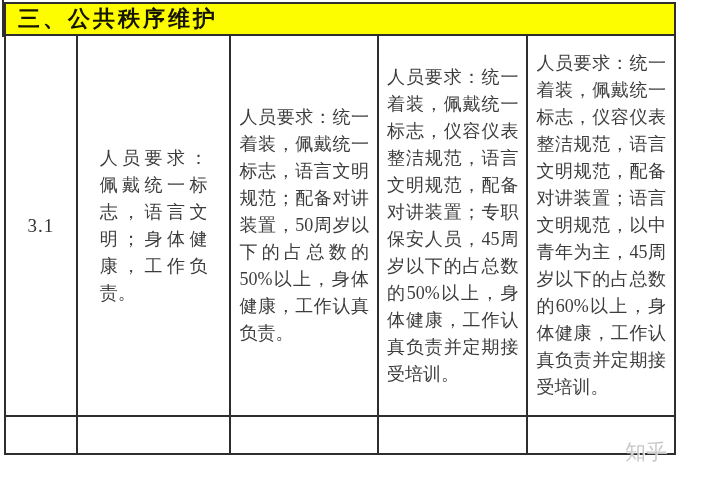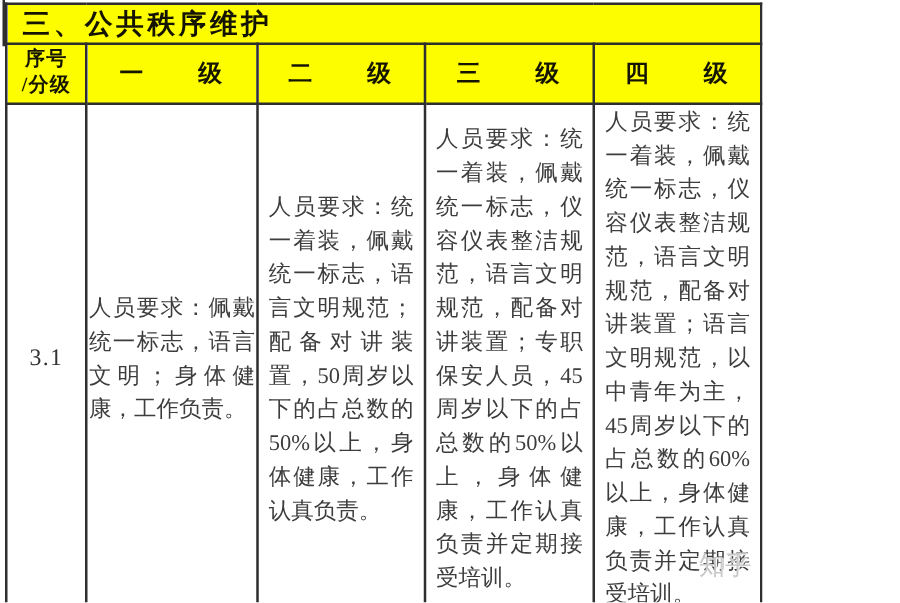--- a/index.html
+++ b/index.html
@@ -1,18 +1,18 @@
 <!DOCTYPE html>
 <html style="--header-bg: #fdfd00; --border: #2e2e2e; --body-text: #3d3d3d; --watermark: #c9c9c9;"><head>
 <meta charset="utf-8">
 <style>
   html, body { margin: 0; padding: 0; background: #ffffff; }
   .stage {
     position: relative;
-    width: 610px;
+    width: 676px;
     height: 482px;
     background: #ffffff;
     overflow: hidden;
     font-family: "Liberation Serif", "DejaVu Serif", serif;
   }
   .outer-border-fragment {
     position: absolute;
     left: 2px; top: 0;
     width: 2px; height: 37px;
     background: var(--border, #2e2e2e);
@@ -55,21 +55,21 @@
   }
   .body-cell {
     height: 379px;
     vertical-align: middle;
     font-size: 18px;
     line-height: 27px;
     color: var(--body-text, #3d3d3d);
     text-align: justify;
   }
   .body-cell .cell-text { padding: 0 8px; }
-  .body-cell.pad-wide .cell-text { padding: 0 1px; }
+  .body-cell.pad-wide .cell-text { padding: 0 22px; }
   .id-cell {
     height: 379px;
     vertical-align: middle;
     text-align: center;
     font-size: 19px;
     color: #333333;
     letter-spacing: 1px;
   }
   .stub-cell { height: 36px; background: #ffffff; }
   .watermark {
@@ -98,30 +98,20 @@
       <col style="width:161px">
       <col style="width:157px">
       <col style="width:159px">
       <col style="width:157px">
     </colgroup>
     <tbody>
         <tr>
       <td class="title-cell" colspan="5">三、公共秩序维护</td>
     </tr>
     <tr>
-      <td class="head-cell small">
-        <div>序号</div>
-        <div>/分级</div>
-      </td>
-      <td class="head-cell">一　　级</td>
-      <td class="head-cell">二　　级</td>
-      <td class="head-cell">三　　级</td>
-      <td class="head-cell">四　　级</td>
-    </tr>
-    <tr>
       <td class="id-cell">3.1</td>
       <td class="body-cell pad-wide">
         <div class="cell-text">人员要求：佩戴统一标志，语言文明；身体健康，工作负责。</div>
       </td>
       <td class="body-cell">
         <div class="cell-text">人员要求：统一着装，佩戴统一标志，语言文明规范；配备对讲装置，50周岁以下的占总数的50%以上，身体健康，工作认真负责。</div>
       </td>
       <td class="body-cell">
         <div class="cell-text">人员要求：统一着装，佩戴统一标志，仪容仪表整洁规范，语言文明规范，配备对讲装置；专职保安人员，45周岁以下的占总数的50%以上，身体健康，工作认真负责并定期接受培训。</div>
       </td>

